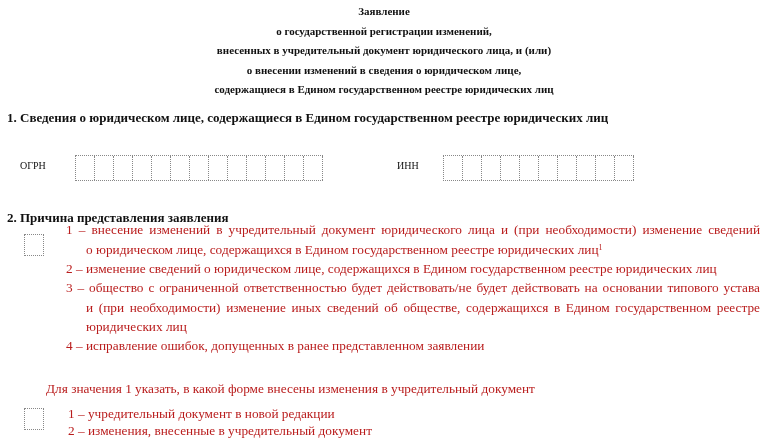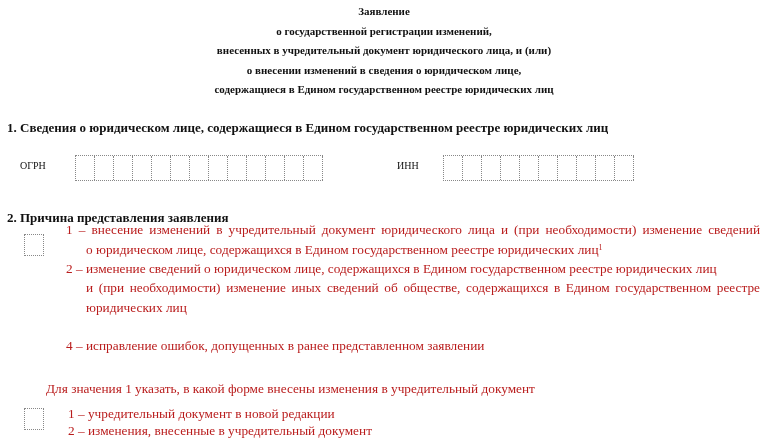--- a/index.html
+++ b/index.html
@@ -38,21 +38,21 @@
 <body>
 
 <div class="title">
   <div>Заявление</div>
   <div>о государственной регистрации изменений,</div>
   <div>внесенных в учредительный документ юридического лица, и (или)</div>
   <div>о внесении изменений в сведения о юридическом лице,</div>
   <div>содержащиеся в Едином государственном реестре юридических лиц</div>
 </div>
 
-<div class="sec-head" style="top:120px;font-family:Liberation Serif, serif;">1. Сведения о юридическом лице, содержащиеся в Едином государственном реестре юридических лиц</div>
+<div class="sec-head" style="top:110px;font-family:Liberation Serif, serif;">1. Сведения о юридическом лице, содержащиеся в Едином государственном реестре юридических лиц</div>
 
 <div class="label" style="left:20px; top:160px;">ОГРН</div>
 <div class="cells" style="left:75px; top:155px;">
   <div class="cell"></div>
     <div class="cell"></div>
     <div class="cell"></div>
     <div class="cell"></div>
   <div class="cell"></div>
     <div class="cell"></div>
     <div class="cell"></div>
@@ -85,20 +85,21 @@
 <div class="item" style="left:66px; top:220px; width:694px;">
   <div class="line just"><span>1 –</span> <span>внесение изменений в учредительный документ юридического лица и (при необходимости) изменение сведений</span></div>
   <div class="line" style="padding-left:20px;"><span>о юридическом лице, содержащихся в Едином государственном реестре юридических лиц</span><sup>1</sup></div>
 </div>
 
 <div class="item" style="left:66px; top:259px;">
   <div class="line"><span>2 –</span> <span>изменение сведений о юридическом лице, содержащихся в Едином государственном реестре юридических лиц</span></div>
 </div>
 
 <div class="item" style="left:66px; top:278px; width:694px;">
+  <div class="line just"><span>3 –</span> <span>общество с ограниченной ответственностью будет действовать/не будет действовать на основании типового устава</span></div>
   <div class="line just" style="padding-left:20px;"><span>и (при необходимости) изменение иных сведений об обществе, содержащихся в Едином государственном реестре</span></div>
   <div class="line" style="padding-left:20px;"><span>юридических лиц</span></div>
 </div>
 
 <div class="item" style="left:66px; top:336px;">
   <div class="line"><span>4 –</span> <span>исправление ошибок, допущенных в ранее представленном заявлении</span></div>
 </div>
 
 <div class="item" style="left:46px; top:379px;">Для значения 1 указать, в какой форме внесены изменения в учредительный документ</div>
 

